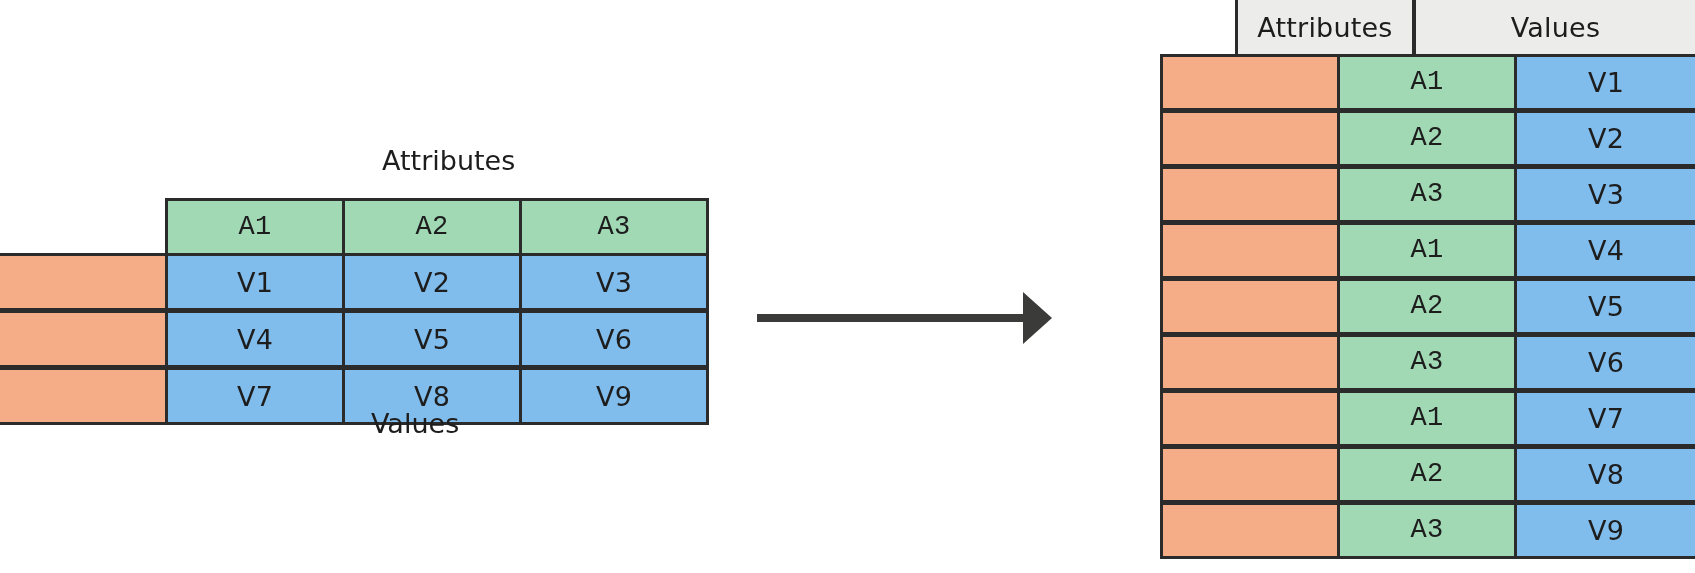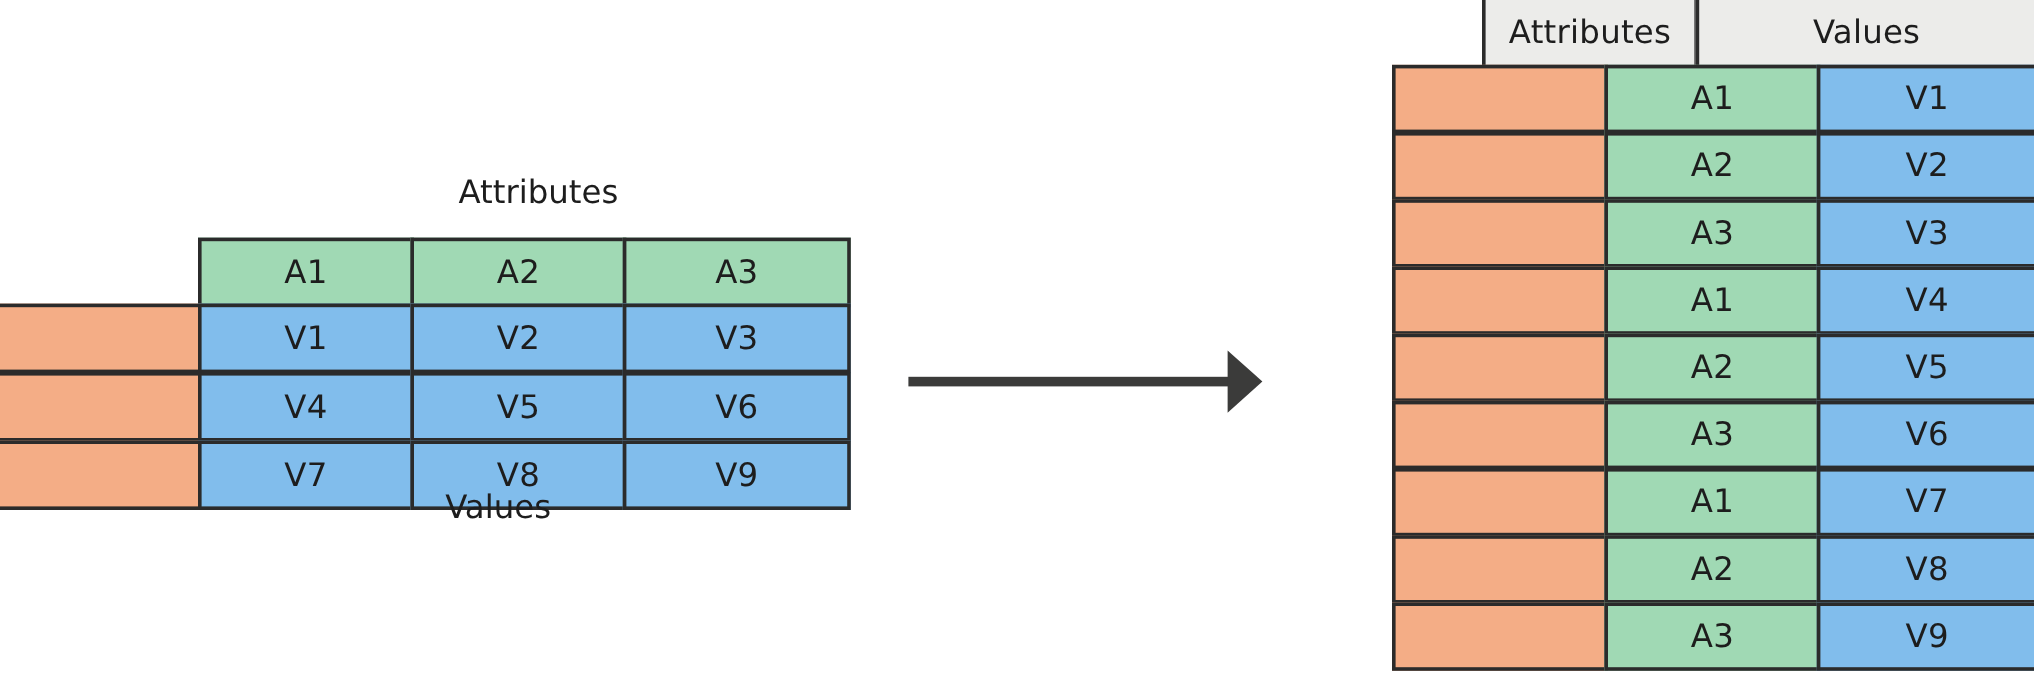--- a/index.html
+++ b/index.html
@@ -29,21 +29,21 @@
     box-sizing: border-box;
     border: 3px solid #2b2b2b;
     display: flex;
     align-items: center;
     justify-content: center;
     font-size: 27px;
     color: #1d1d1d;
     line-height: 1;
     letter-spacing: 0.2px;
   }
-  .cell.attr   { background: #a0d9b4; }
+  .cell.attr   { background: #a0d9b4; font-family: Liberation Mono, monospace; }
   .cell.val    { background: #81bdec; }
   .cell.key    { background: #f4ad86; }
   .cell.hdr    { background: #ececea; border-color: #2b2b2b; }
 
   .plain-label {
     position: absolute;
     font-size: 27px;
     color: #1d1d1d;
     white-space: nowrap;
     line-height: 1;

